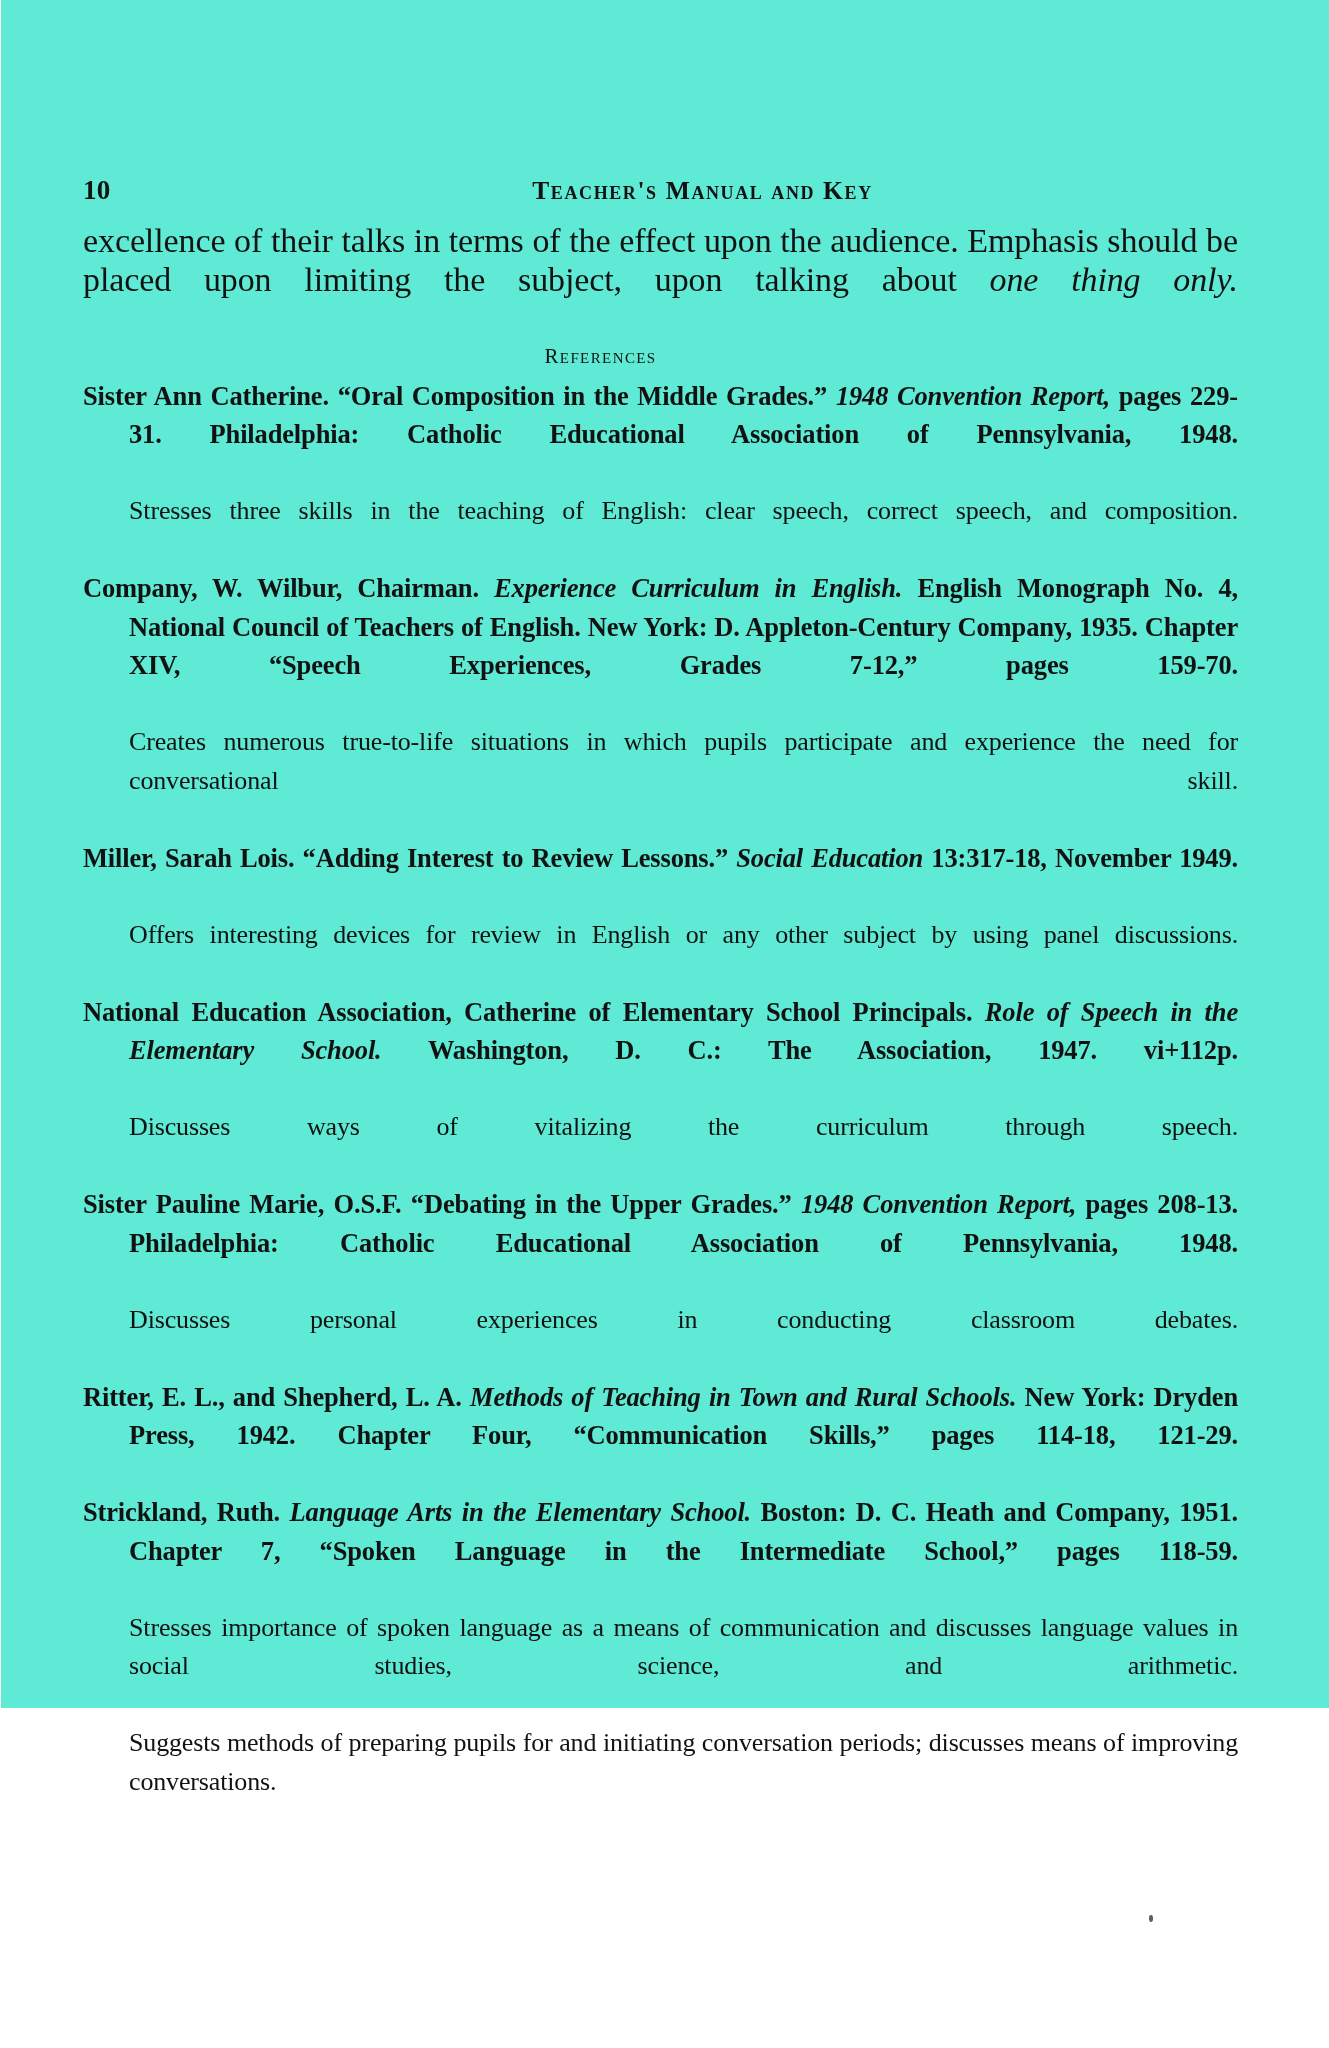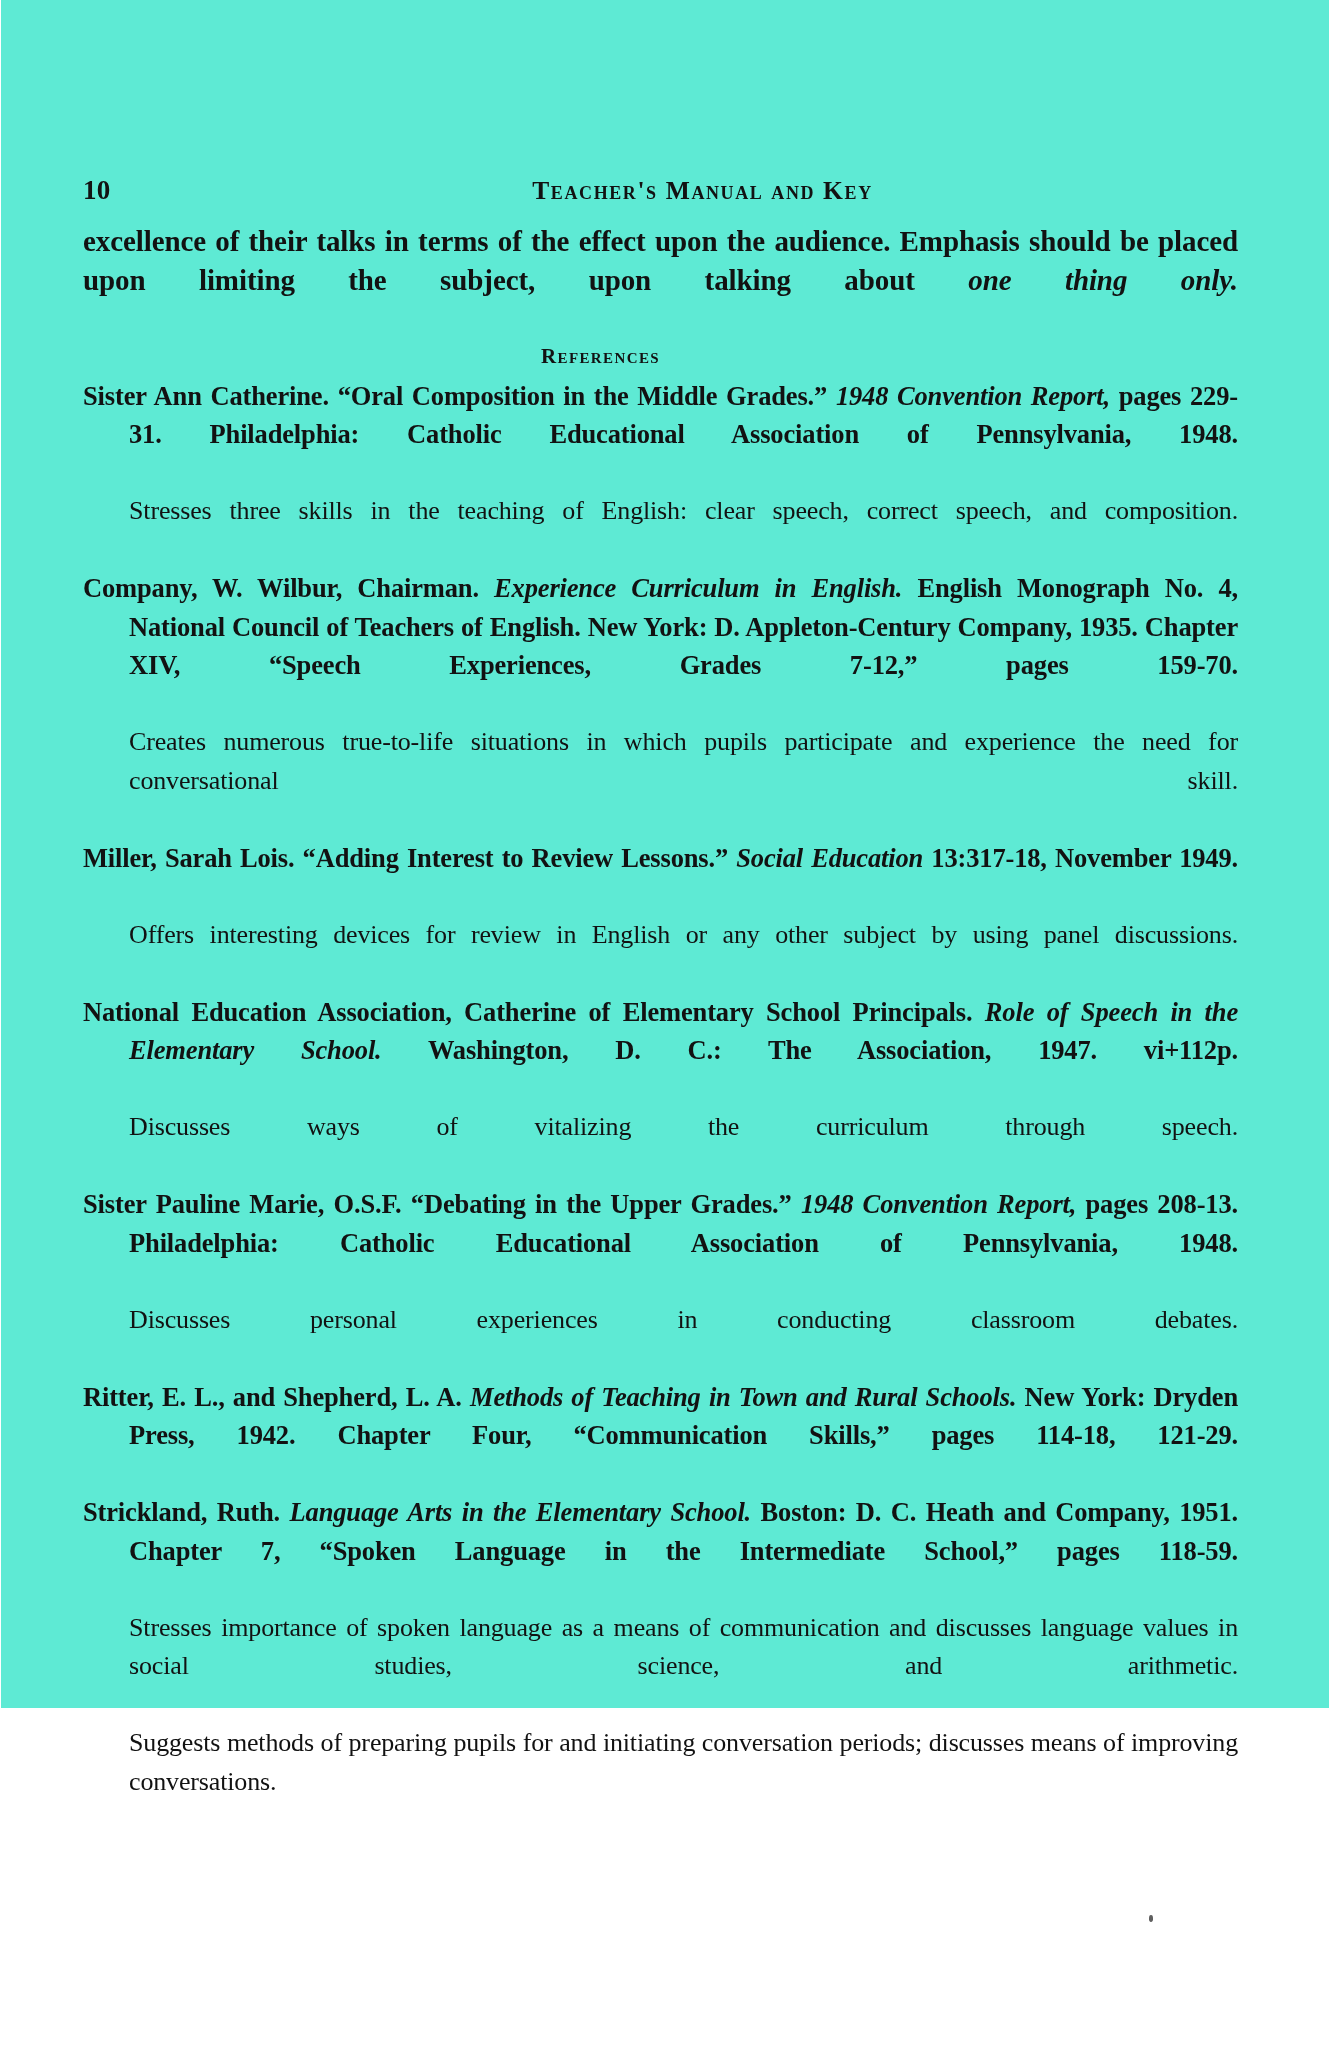--- a/index.html
+++ b/index.html
@@ -51,33 +51,33 @@
     font-size: 25.5px;
     font-weight: bold;
     font-variant: small-caps;
     letter-spacing: 1.6px;
     padding-right: 86px;
     margin-top: 26px;
   }
 
   
   .para {
-    font-size: 29px;
+    font-size: 34px;
     line-height: 38.5px;
     text-align: justify;
     text-justify: inter-word;
     margin: 0 0 2px 0;
-    font-weight: bold;
+    font-weight: normal;
     letter-spacing: -0.1px;
   }
 
   .section-head {
     text-align: center;
     font-size: 21px;
-    font-weight: bold;
+    font-weight: normal;
     font-variant: small-caps;
     letter-spacing: 1.4px;
     margin: 6px 0 8px 0;
     padding-right: 120px;
   }
 
   
   .ref {
     font-size: 26.5px;
     line-height: 38.5px;

